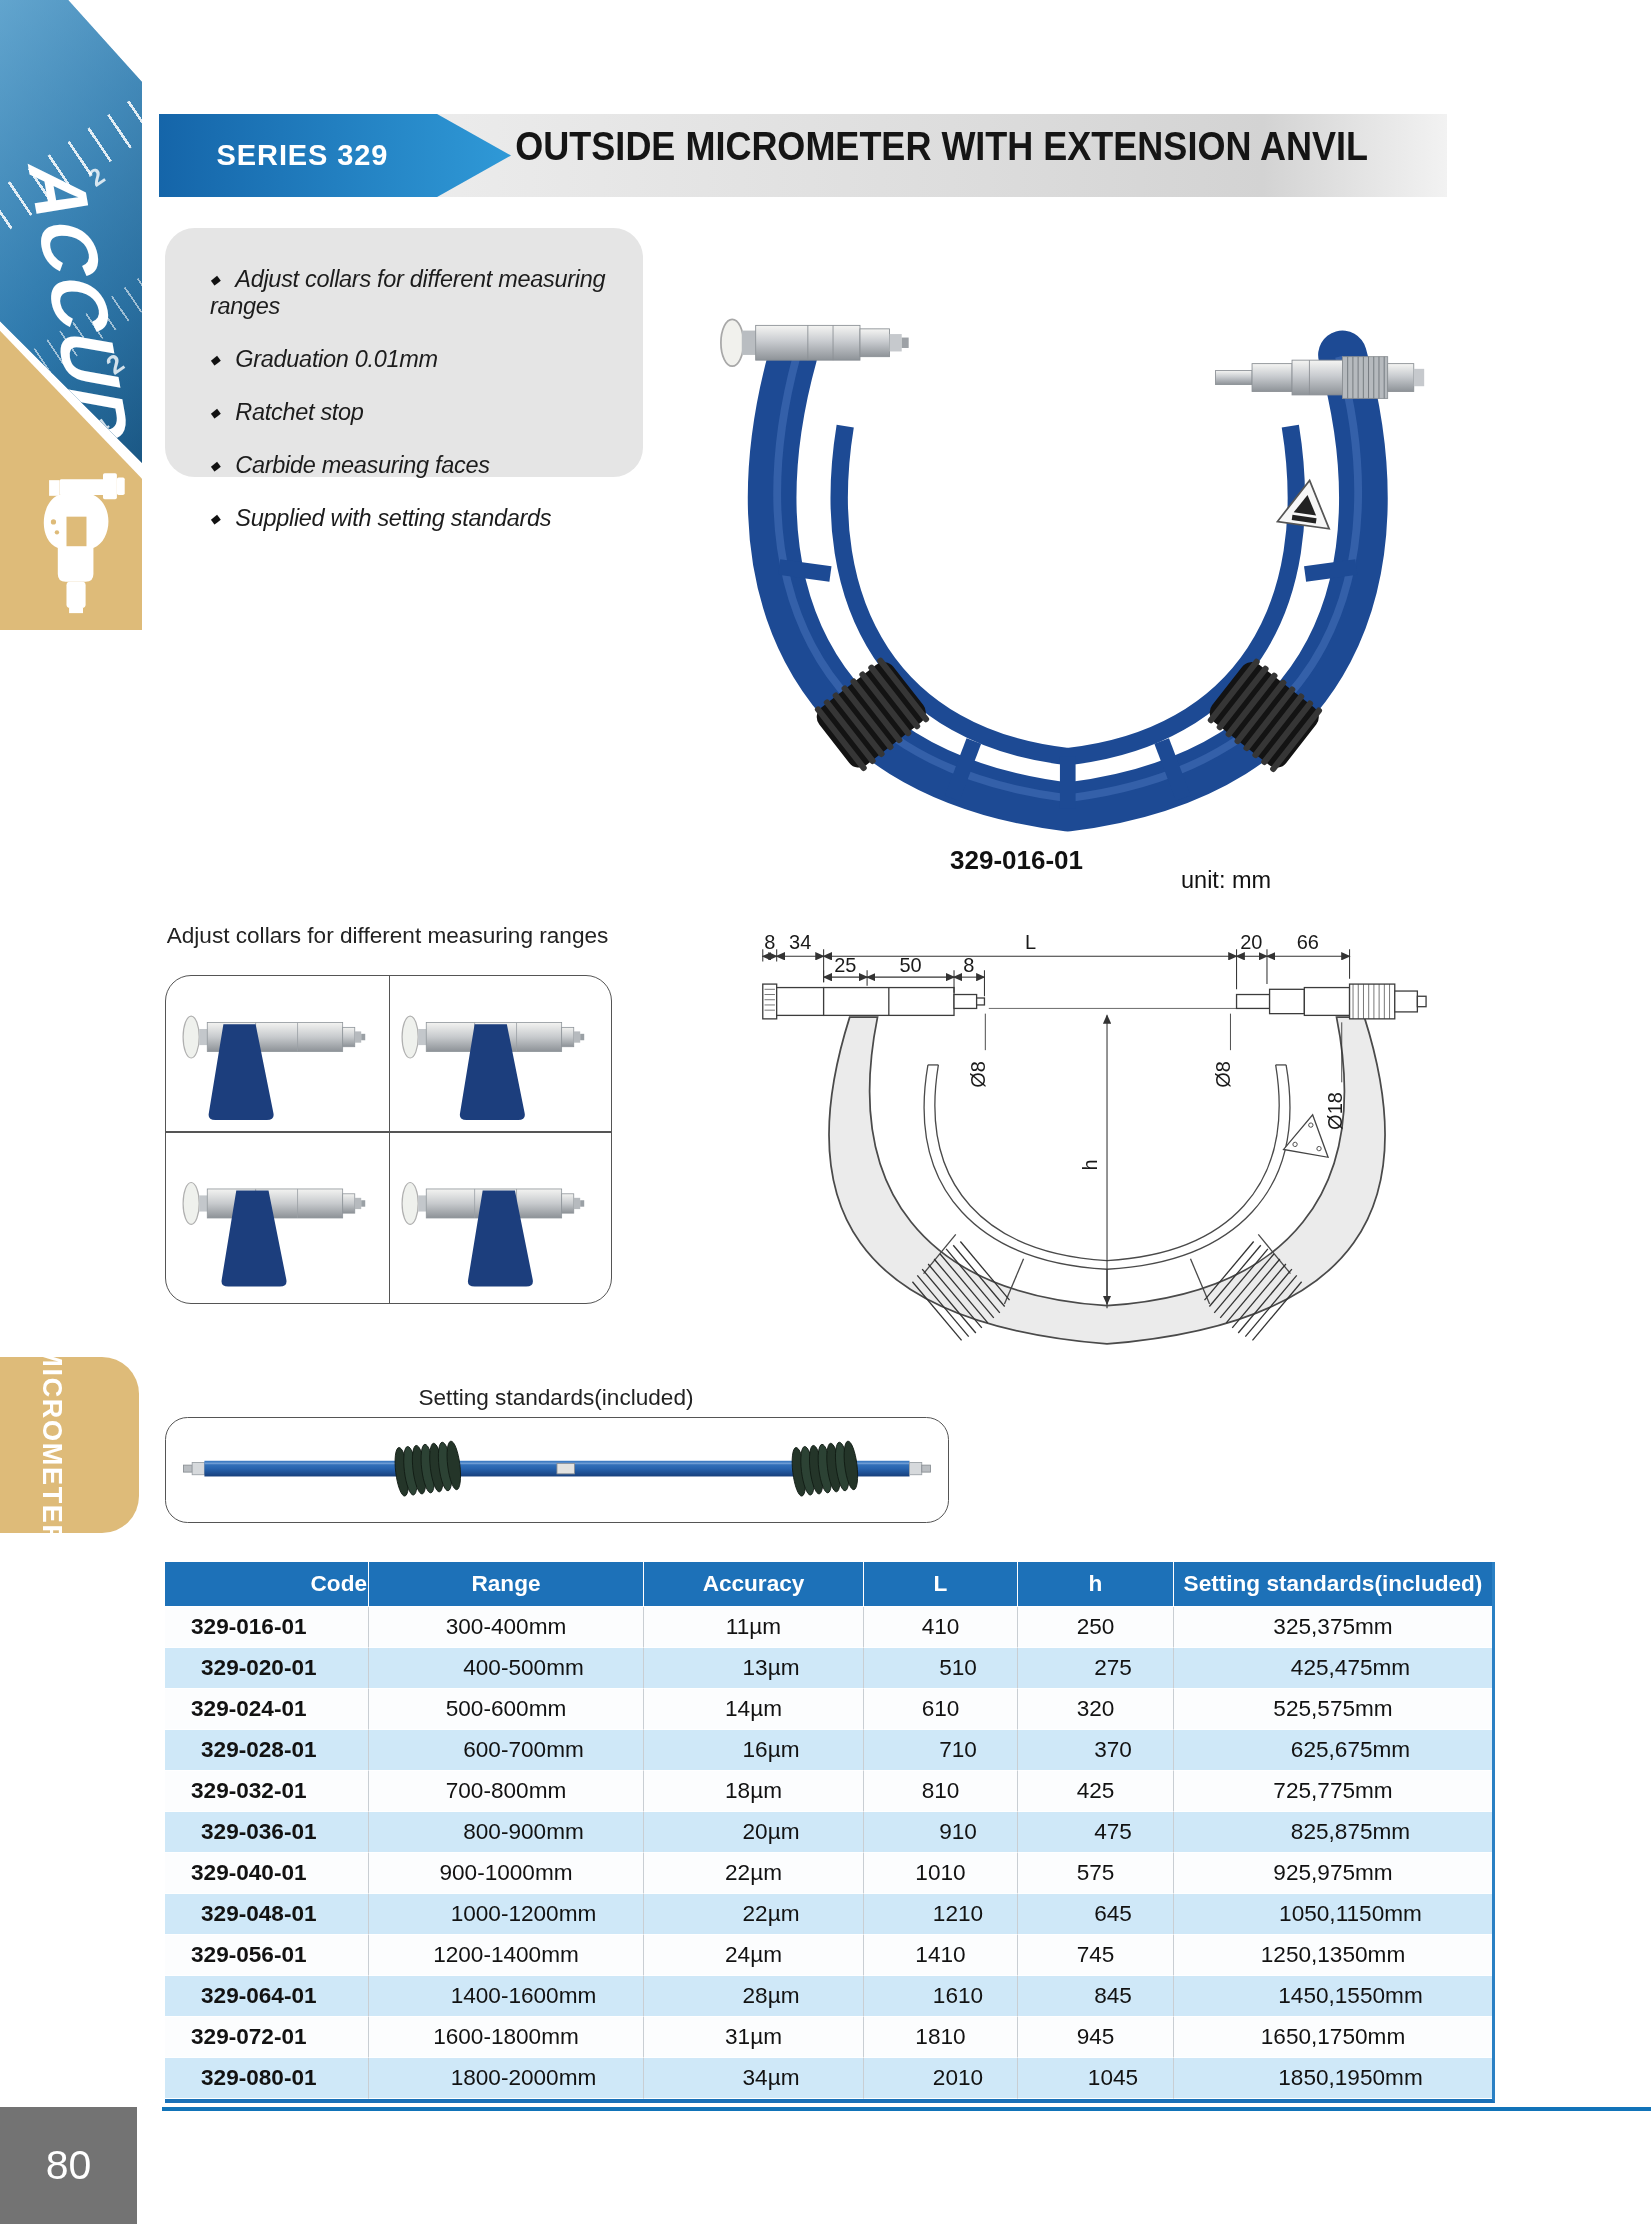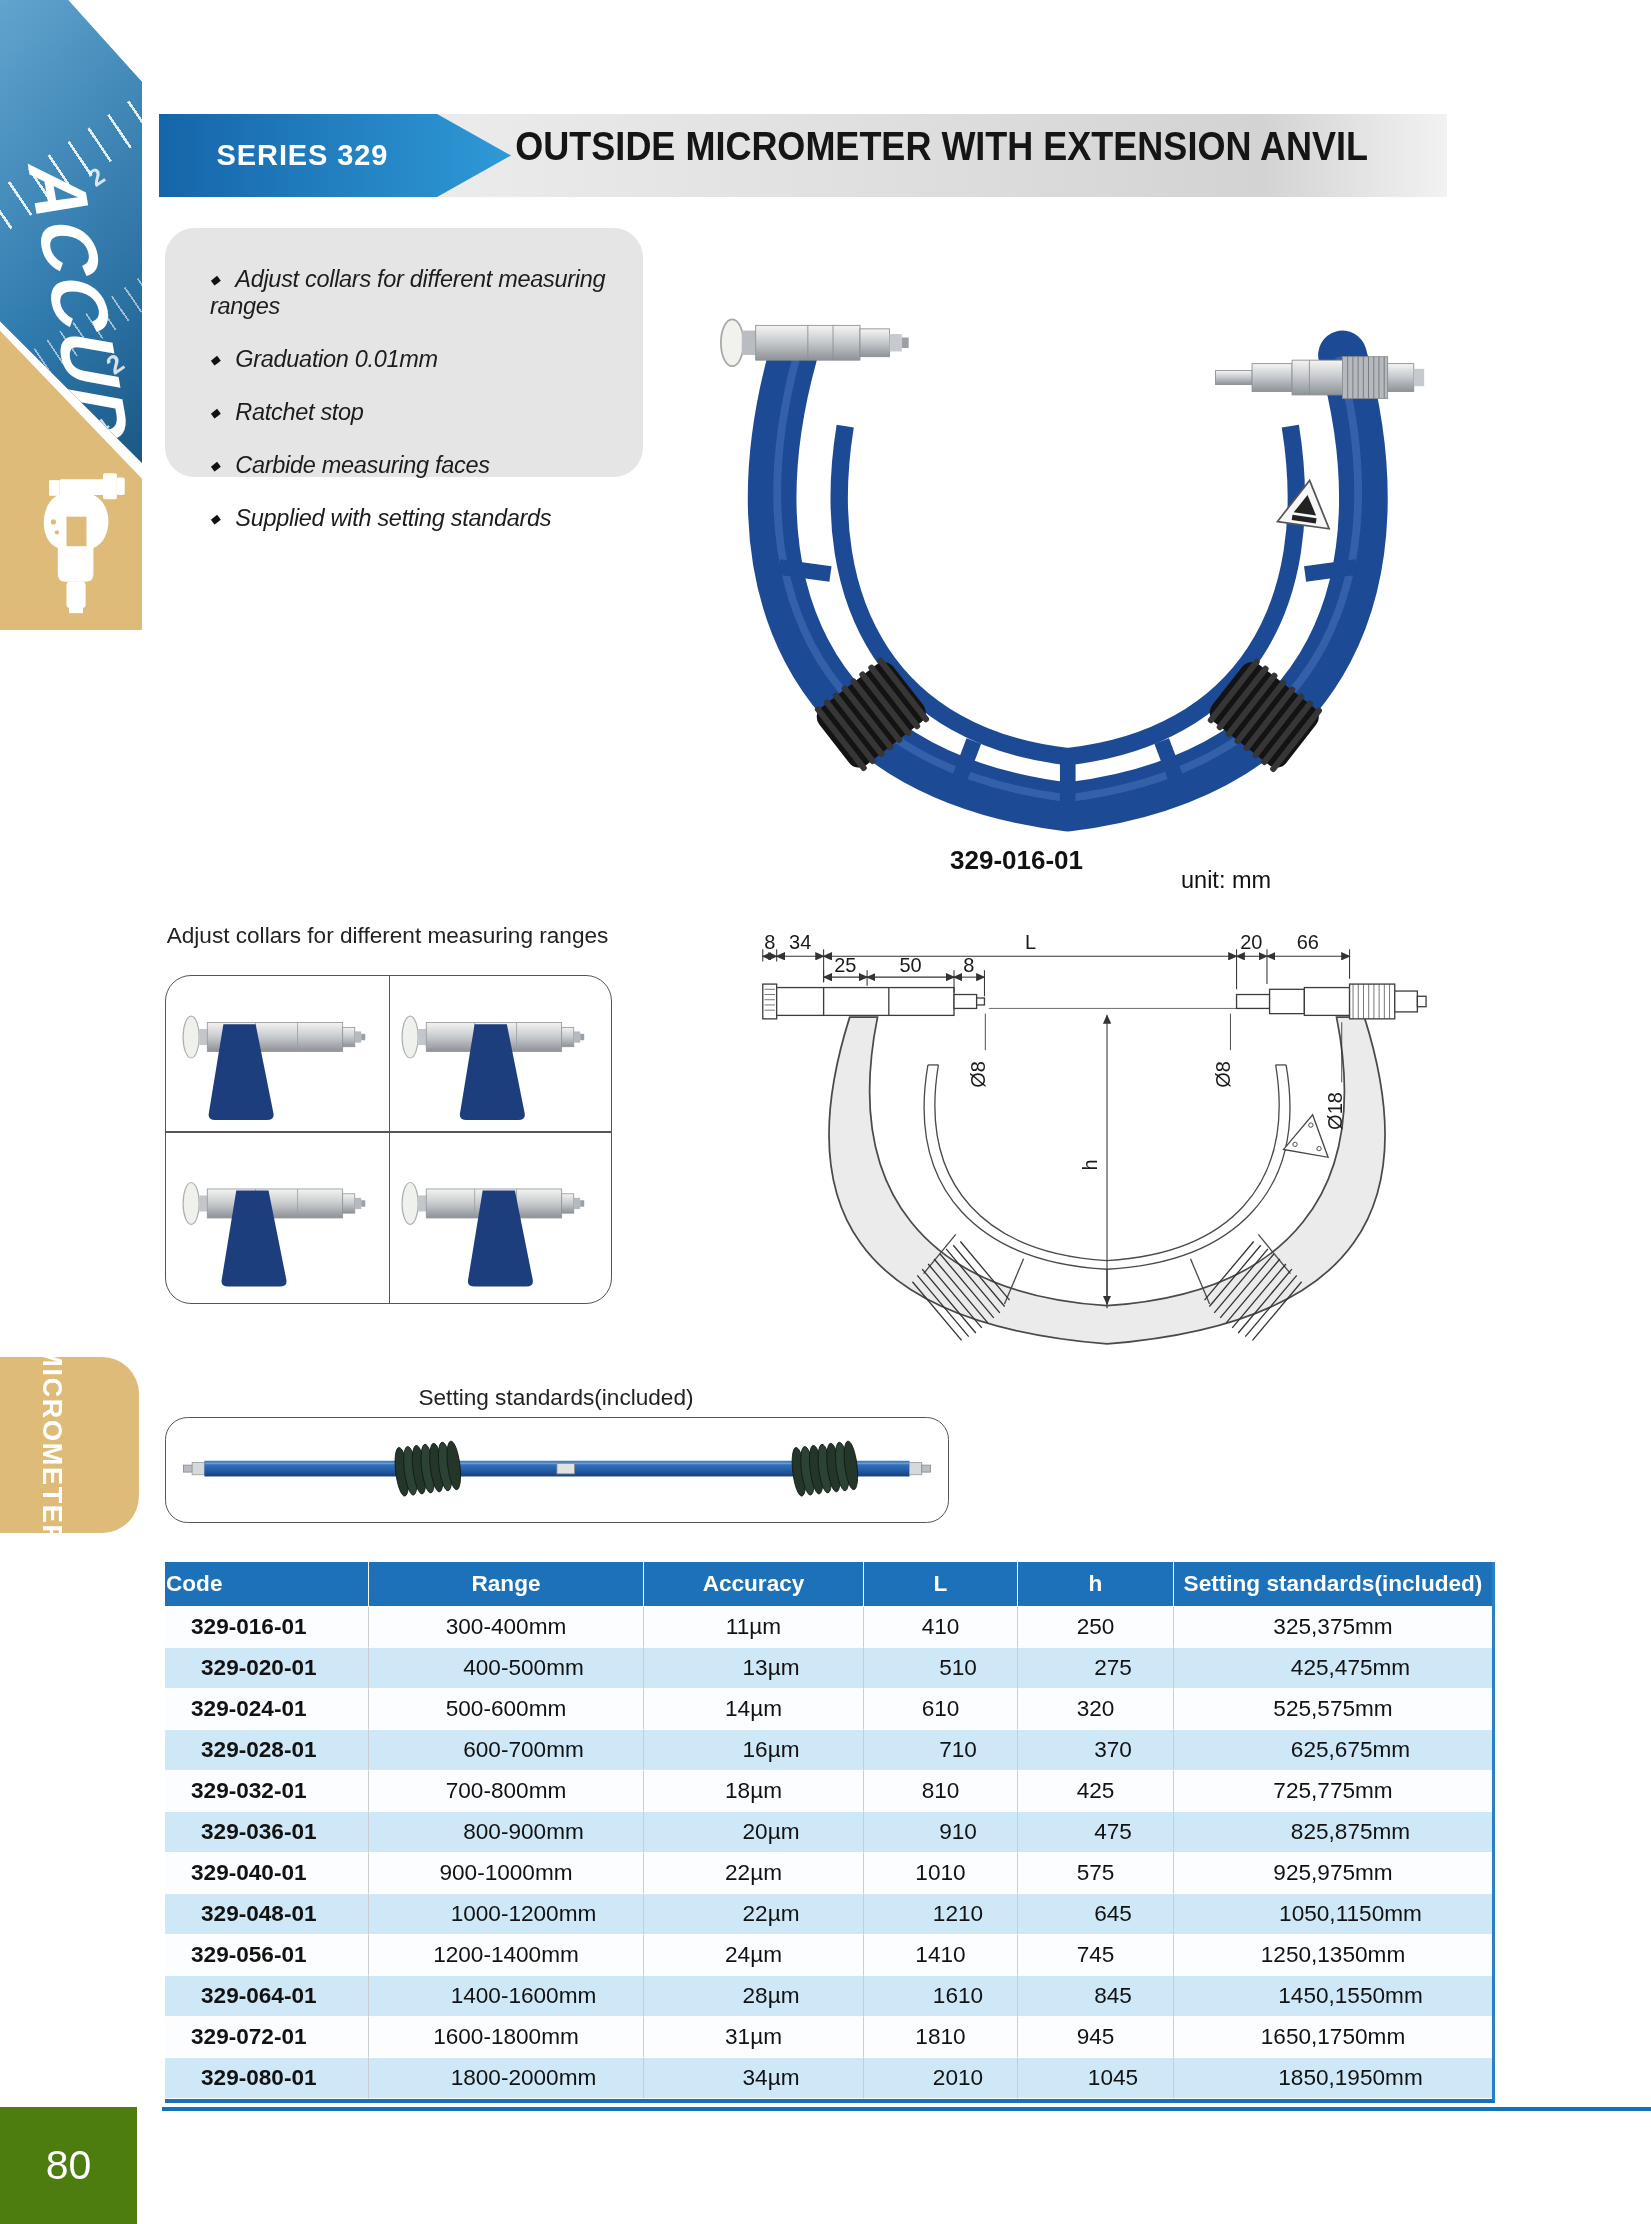--- a/index.html
+++ b/index.html
@@ -75,31 +75,31 @@
   .standards-box{position:absolute;left:165px;top:1417px;width:782px;height:104px;
     border:1.7px solid #555;border-radius:22.6px;background:#fff;overflow:hidden;}
 
   
   .spec-table{position:absolute;left:165px;top:1562px;border-collapse:separate;border-spacing:0;
     table-layout:fixed;width:1328px;border-right:3.5px solid #2a80c4;border-bottom:4.3px solid #1a71b8;}
   .spec-table col.c1{width:204px}.spec-table col.c2{width:275px}.spec-table col.c3{width:220px}
   .spec-table col.c4{width:154px}.spec-table col.c5{width:156px}.spec-table col.c6{width:318px}
   .spec-table th{height:42px;background:#1d71b8;color:#fff;font-size:22.6px;font-weight:bold;
     border-right:1.7px solid #fff;border-bottom:1.7px solid #fff;text-align:center;}
-  .spec-table th:first-child{text-align:left;}
+  .spec-table th:first-child{text-align:right;}
   .spec-table th:last-child{border-right:none;}
   .spec-table td{height:38px;background:#fcfdfe;font-size:22.6px;color:#121212;text-align:center;
     border-right:0.9px solid #c9ced3;border-bottom:1.7px solid #fff;}
   .spec-table td:last-child{border-right:none;}
   .spec-table tr.alt td{background:#cfe8f8;padding-left:36px;}
   .spec-table td:first-child{font-weight:bold;text-align:left;padding-left:26px;}
 
   
   .footer-line{position:absolute;left:162px;top:2107px;width:1490px;height:4.3px;background:#1173b8;}
-  .footer-page{position:absolute;left:0;top:2107px;width:137px;height:117px;background:#4d7c0f;
+  .footer-page{position:absolute;left:0;top:2107px;width:137px;height:117px;background:#737373;
     display:flex;align-items:center;justify-content:center;color:#fff;font-size:41px;}
 </style>
 </head>
 <body>
 
 <div class="page">
 
   <div class="sidebar-art">
     <div class="sidebar-blue">
       <div class="ruler-band"></div>

